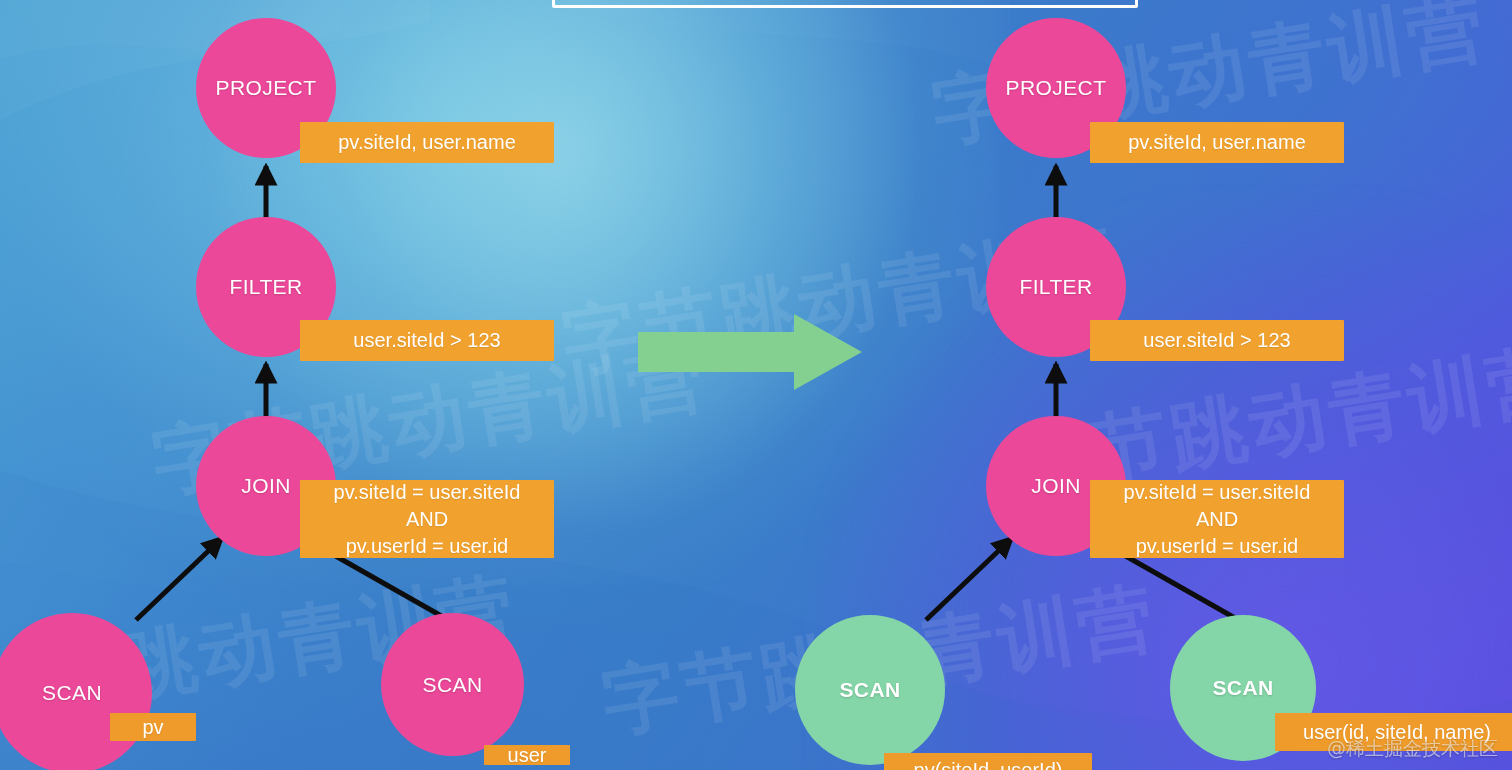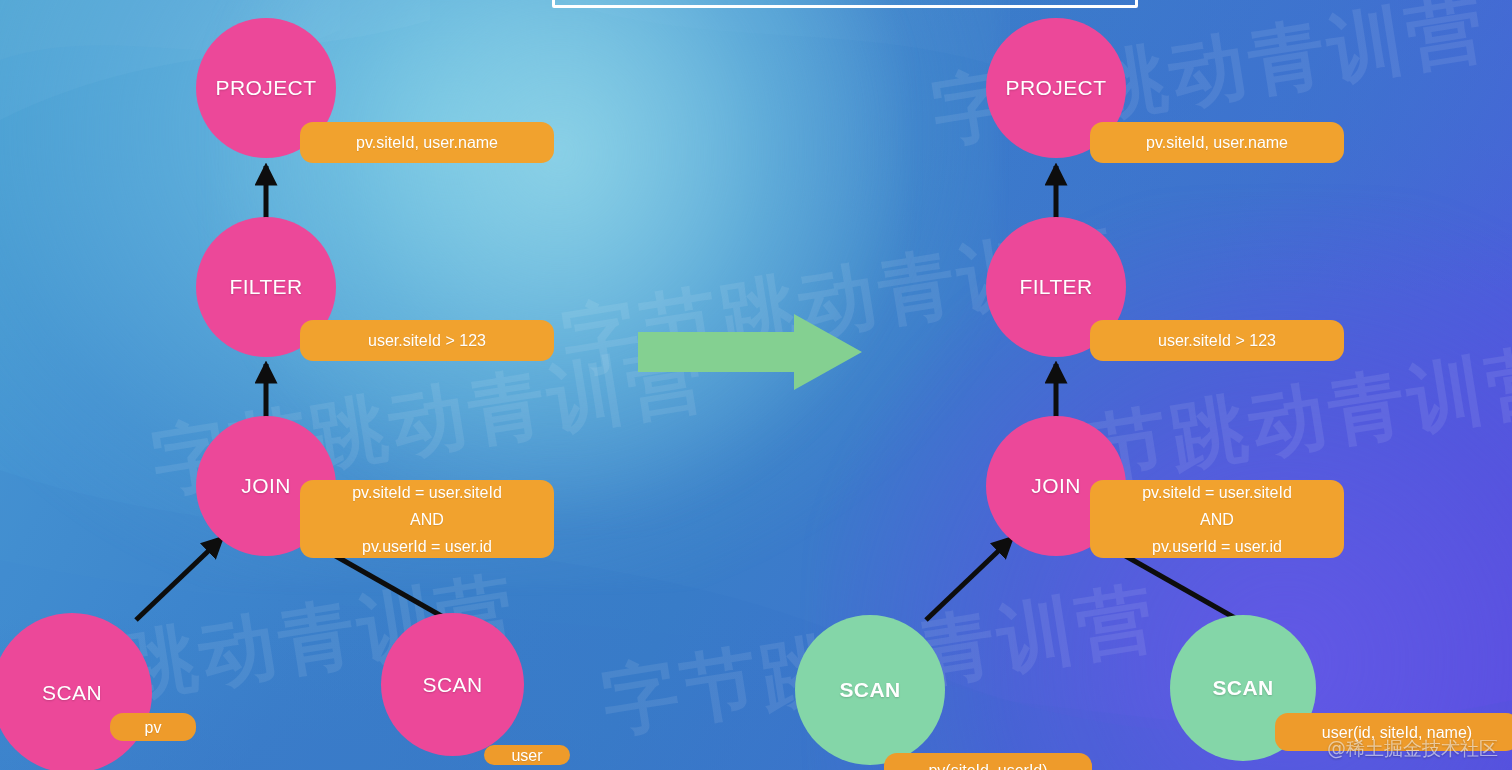--- a/index.html
+++ b/index.html
@@ -108,23 +108,23 @@
     letter-spacing: .4px;
     text-shadow: 0 1px 2px rgba(0,0,0,.18);
   }
   .node.salmon { background: #ec4899; }
   .node.green  { background: #84d6a8; font-weight: 700; }
 
   
   .chip {
     position: absolute;
     background: #f1a22e;
-    border-radius: 13px;
+    border-radius: 1px;
     color: #ffffff;
-    font-size: 16px;
+    font-size: 20px;
     line-height: 27px;
     display: flex;
     align-items: center;
     justify-content: center;
     text-align: center;
     padding: 7px 14px;
     box-sizing: border-box;
     white-space: pre-line;
     text-shadow: 0 1px 1px rgba(0,0,0,.10);
   }

